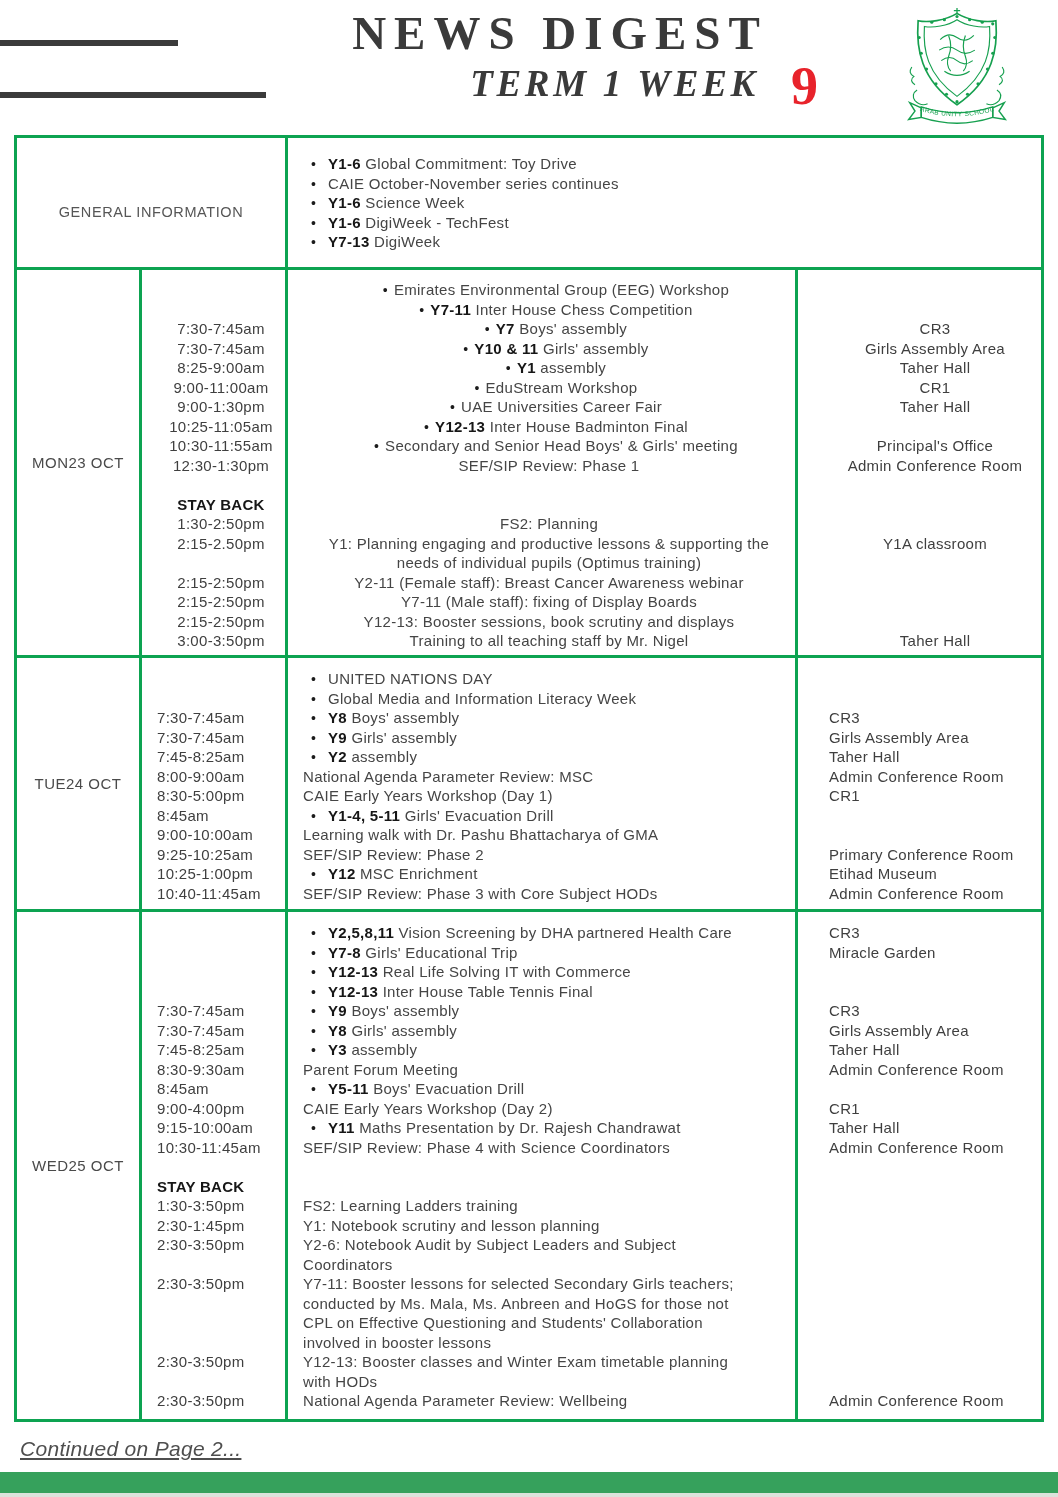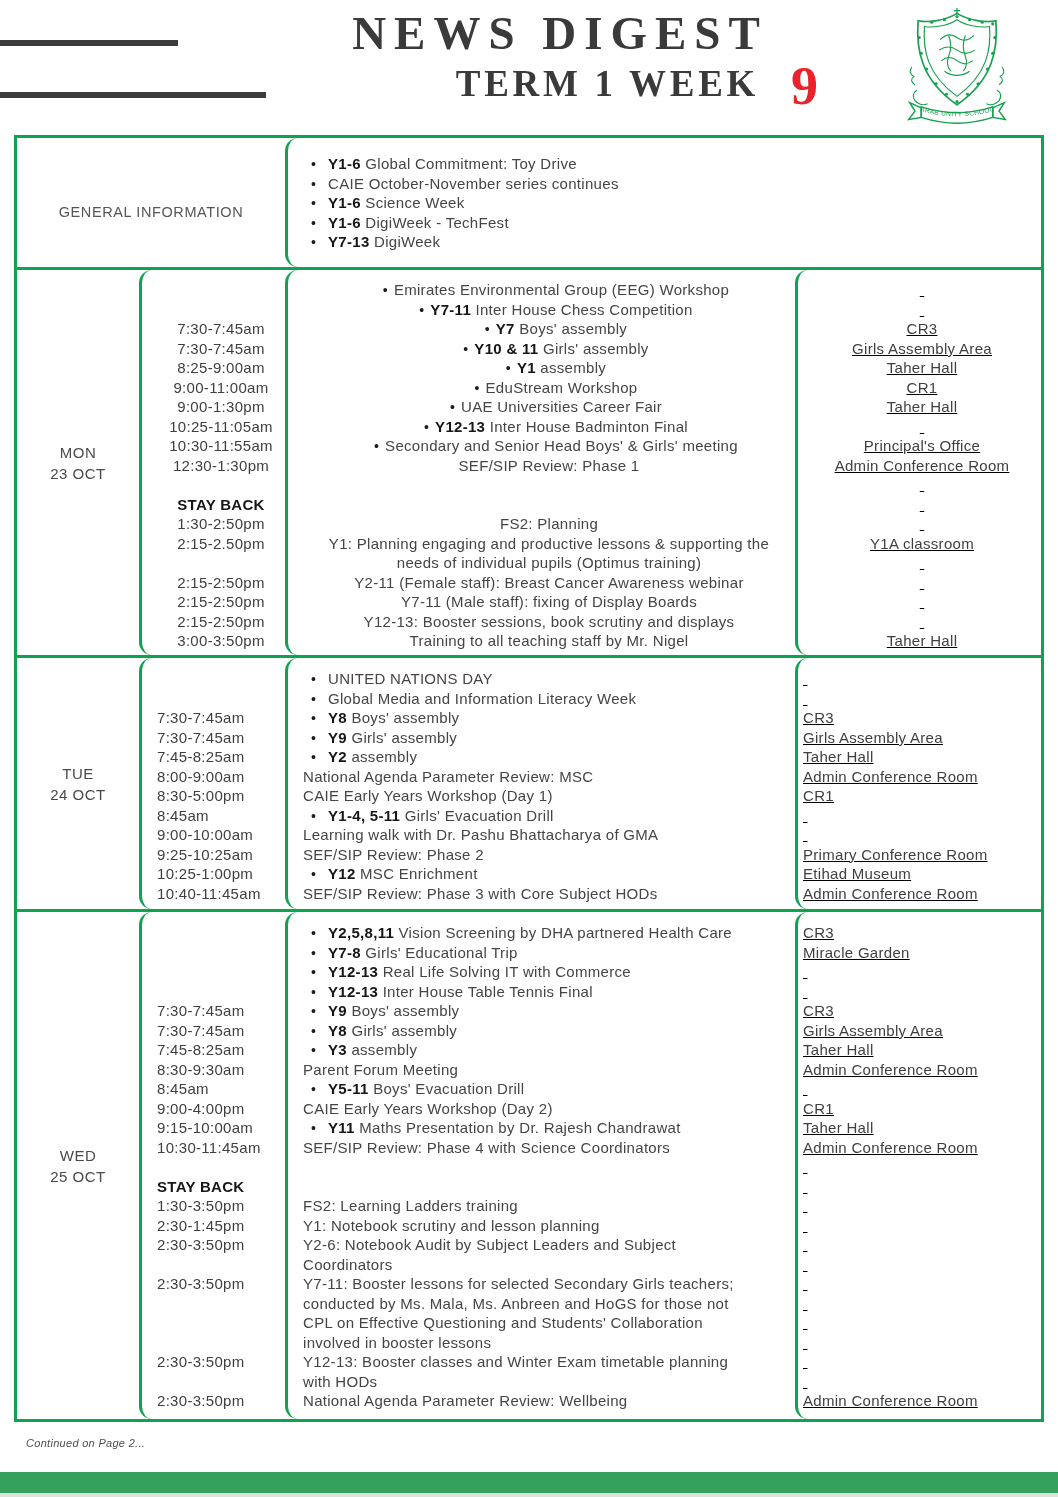--- a/index.html
+++ b/index.html
@@ -9,52 +9,52 @@
     -webkit-font-smoothing:antialiased;
   }
   
   .deco-line{position:absolute;left:0;background:#3b3b3b;height:6px;}
   .deco-line.l1{top:40px;width:178px;}
   .deco-line.l2{top:92px;width:266px;}
   .titles{position:absolute;top:8px;left:300px;width:520px;text-align:center;color:#3a3a3a;
           font-family:"Liberation Serif","DejaVu Serif",serif;font-weight:900;}
   .titles h1{margin:0;font-size:47px;letter-spacing:0.17em;line-height:1.1;font-weight:900;}
   .subtitle-row{display:flex;justify-content:flex-end;align-items:flex-start;gap:32px;margin-top:2px;padding-right:2px;}
-  .subtitle{font-size:37px;letter-spacing:0.10em;font-weight:900;}
+  .subtitle{font-size:37px;letter-spacing:0.10em;font-weight:900;font-style:italic;}
   .week-num{font-size:54px;line-height:0.9;color:#e8232b;font-weight:900;}
   .logo{position:absolute;top:6px;left:903px;width:108px;height:124px;}
   
   .sched{position:absolute;top:135px;left:14px;width:1030px;border:3px solid #0da351;box-sizing:border-box;background:#fff;}
   .row{display:grid;box-sizing:border-box;}
   .row + .row{border-top:3px solid #0da351;}
   .row.r1{grid-template-columns:268px 1fr;height:129px;}
   .row.day-row{grid-template-columns:122px 146px 510px 1fr;}
   .row.r2{height:388px;}
   .row.r3{height:254px;}
   .row.r4{height:510px;}
   .cell{box-sizing:border-box;overflow:hidden;}
   .cell + .cell{border-left:3px solid #0da351;}
   .label-cell{display:flex;align-items:center;justify-content:center;
               color:#565656;font-size:14.5px;letter-spacing:0.6px;margin-top:18px;}
-  .day-cell{display:flex;flex-direction:column;align-items:center;justify-content:center;
+  .day-cell{display:flex;align-items:center;justify-content:center;
             color:#4a4a4a;font-size:15px;letter-spacing:0.5px;line-height:21px;}
-  .lines{padding-left:15px;border-radius:13px;}
+  .lines{padding-left:15px;}
   .r1 .lines{padding-top:16px;}
   .r2 .lines{padding-top:10px;text-align:center;}
   .r3 .lines{padding-top:11px;}
   .r4 .lines{padding-top:11px;}
   .line{height:19.5px;line-height:19.5px;font-size:15px;color:#454545;
         letter-spacing:0.3px;white-space:nowrap;}
   .line .b{font-weight:700;color:#161616;}
   .line .bullet{display:inline-block;width:17px;margin-left:8px;color:#1c1c1c;font-size:14px;}
   .times .line,.locs .line{color:#3f3f3f;}
-  .locs{padding-left:5px;text-decoration:underline;}
+  .locs{padding-left:31px;}
   
-  .continued{position:absolute;top:1437px;left:26px;font-style:italic;
-             font-size:11px;color:#4e4e4e;letter-spacing:0.3px;}
+  .continued{position:absolute;top:1437px;left:20px;font-style:italic;
+             font-size:21px;color:#4e4e4e;letter-spacing:0.3px;text-decoration:underline;}
   .bottom-bar{position:absolute;top:1472px;left:0;width:1058px;height:21px;background:#36a15c;}
   .bottom-strip{position:absolute;top:1493px;left:0;width:1058px;height:4px;background:#dbe3db;}
 </style>
 </head>
 <body>
 
 <div class="deco-line l1"></div>
 <div class="deco-line l2"></div>
 
 <div class="titles">

